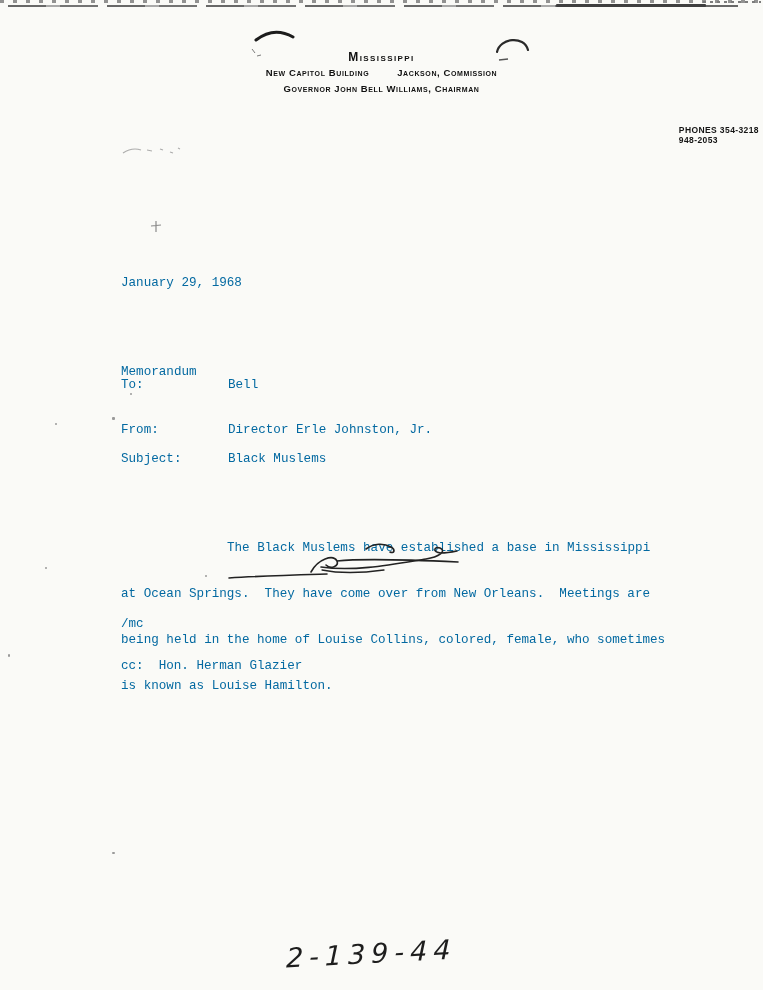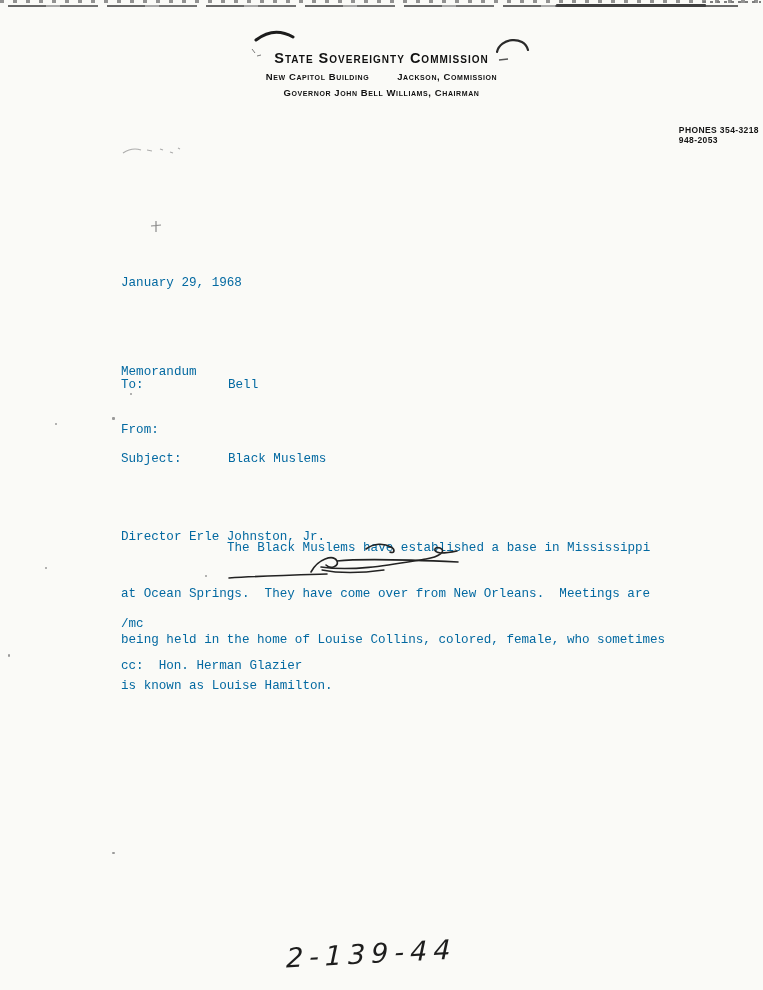--- a/index.html
+++ b/index.html
@@ -34,21 +34,21 @@
     font-family:"Liberation Sans", sans-serif;font-weight:bold;
     font-size:8.5px;line-height:10px;letter-spacing:.4px;color:#141414;}
 
   
   .tw{font-family:"Liberation Mono", monospace;font-size:12.6px;white-space:pre;color:#0369a1;}
   .date{top:276px;left:121px;}
   .memo-title{top:365px;left:121px;}
   .field-row{left:121px;display:flex;}
   .field-label{width:107px;flex:0 0 107px;}
   .row-to{top:378px;}
-  .row-from{top:423px;flex-direction:column;}
+  .row-from{top:423px;}
   .row-subject{top:452px;}
   .body-par{top:510px;left:121px;line-height:15.4px;}
   .body-line.indent{padding-left:106px;}
   .mc{top:617px;left:121px;}
   .cc-row{top:659px;left:121px;display:flex;}
   .cc-label{margin-right:15px;}
 
   
   .file-number{
     top:938px;left:286px;
@@ -69,21 +69,21 @@
 
 <div class="speck" style="left:55px;top:423px;width:2px;height:2px;"></div>
 <div class="speck" style="left:112px;top:417px;width:3px;height:3px;"></div>
 <div class="speck" style="left:130px;top:393px;width:2px;height:2px;"></div>
 <div class="speck" style="left:8px;top:654px;width:2px;height:3px;"></div>
 <div class="speck" style="left:45px;top:567px;width:2px;height:2px;"></div>
 <div class="speck" style="left:205px;top:575px;width:2px;height:2px;"></div>
 <div class="speck" style="left:112px;top:852px;width:3px;height:2px;"></div>
 
 <div class="abs letterhead">
-  <div class="lh-line2">State Sovereignty Commission</div>
+  <div class="lh-line1">Mississippi</div>
   <div class="lh-line3">
     <span>New Capitol Building</span>
     <span>Jackson, Commission</span>
   </div>
   <div class="lh-line4">Governor John Bell Williams, Chairman</div>
 </div>
 
 <div class="abs phones">
   <div>PHONES 354-3218</div>
   <div>948-2053</div>

